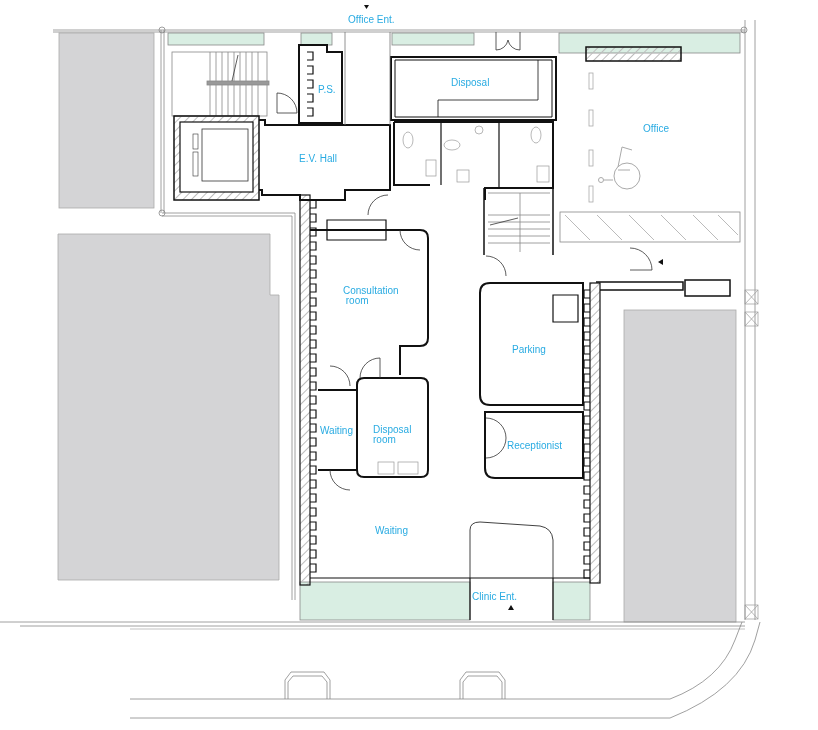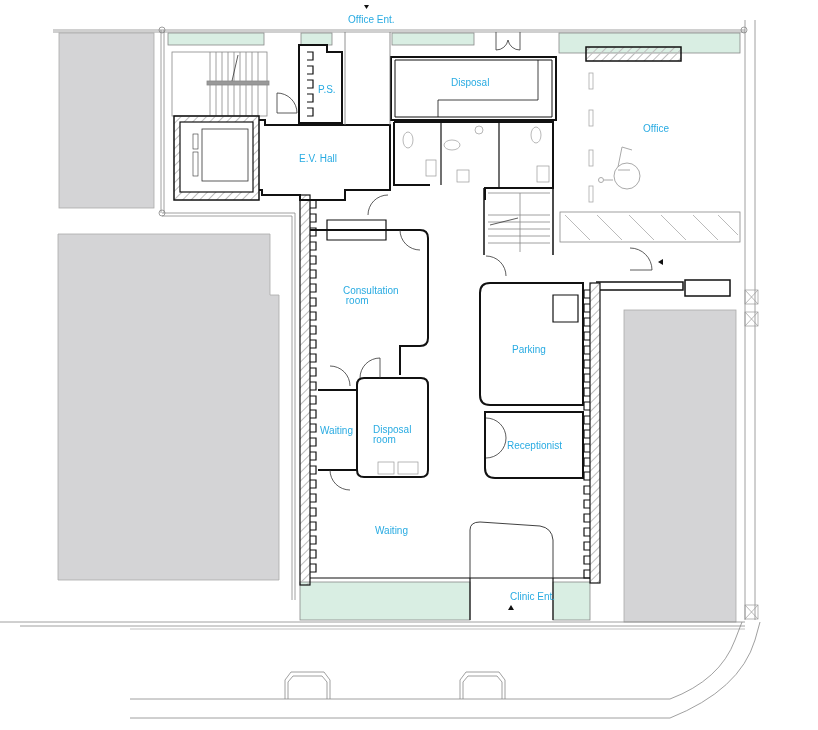--- a/index.html
+++ b/index.html
@@ -215,13 +215,13 @@
 <div class="lbl" style="left:643px;top:124px;">Office</div>
 <div class="lbl" style="left:299px;top:154px;">E.V. Hall</div>
 <div class="lbl lbl2" style="left:343px;top:286px;">Consultation
  room</div>
 <div class="lbl" style="left:512px;top:345px;">Parking</div>
 <div class="lbl" style="left:320px;top:426px;">Waiting</div>
 <div class="lbl lbl2" style="left:373px;top:425px;">Disposal
 room</div>
 <div class="lbl" style="left:507px;top:441px;">Receptionist</div>
 <div class="lbl" style="left:375px;top:526px;">Waiting</div>
-<div class="lbl" style="left:510px;top:592px;">Clinic Ent.</div>
+<div class="lbl" style="left:472px;top:592px;">Clinic Ent.</div>
 
 </body></html>

